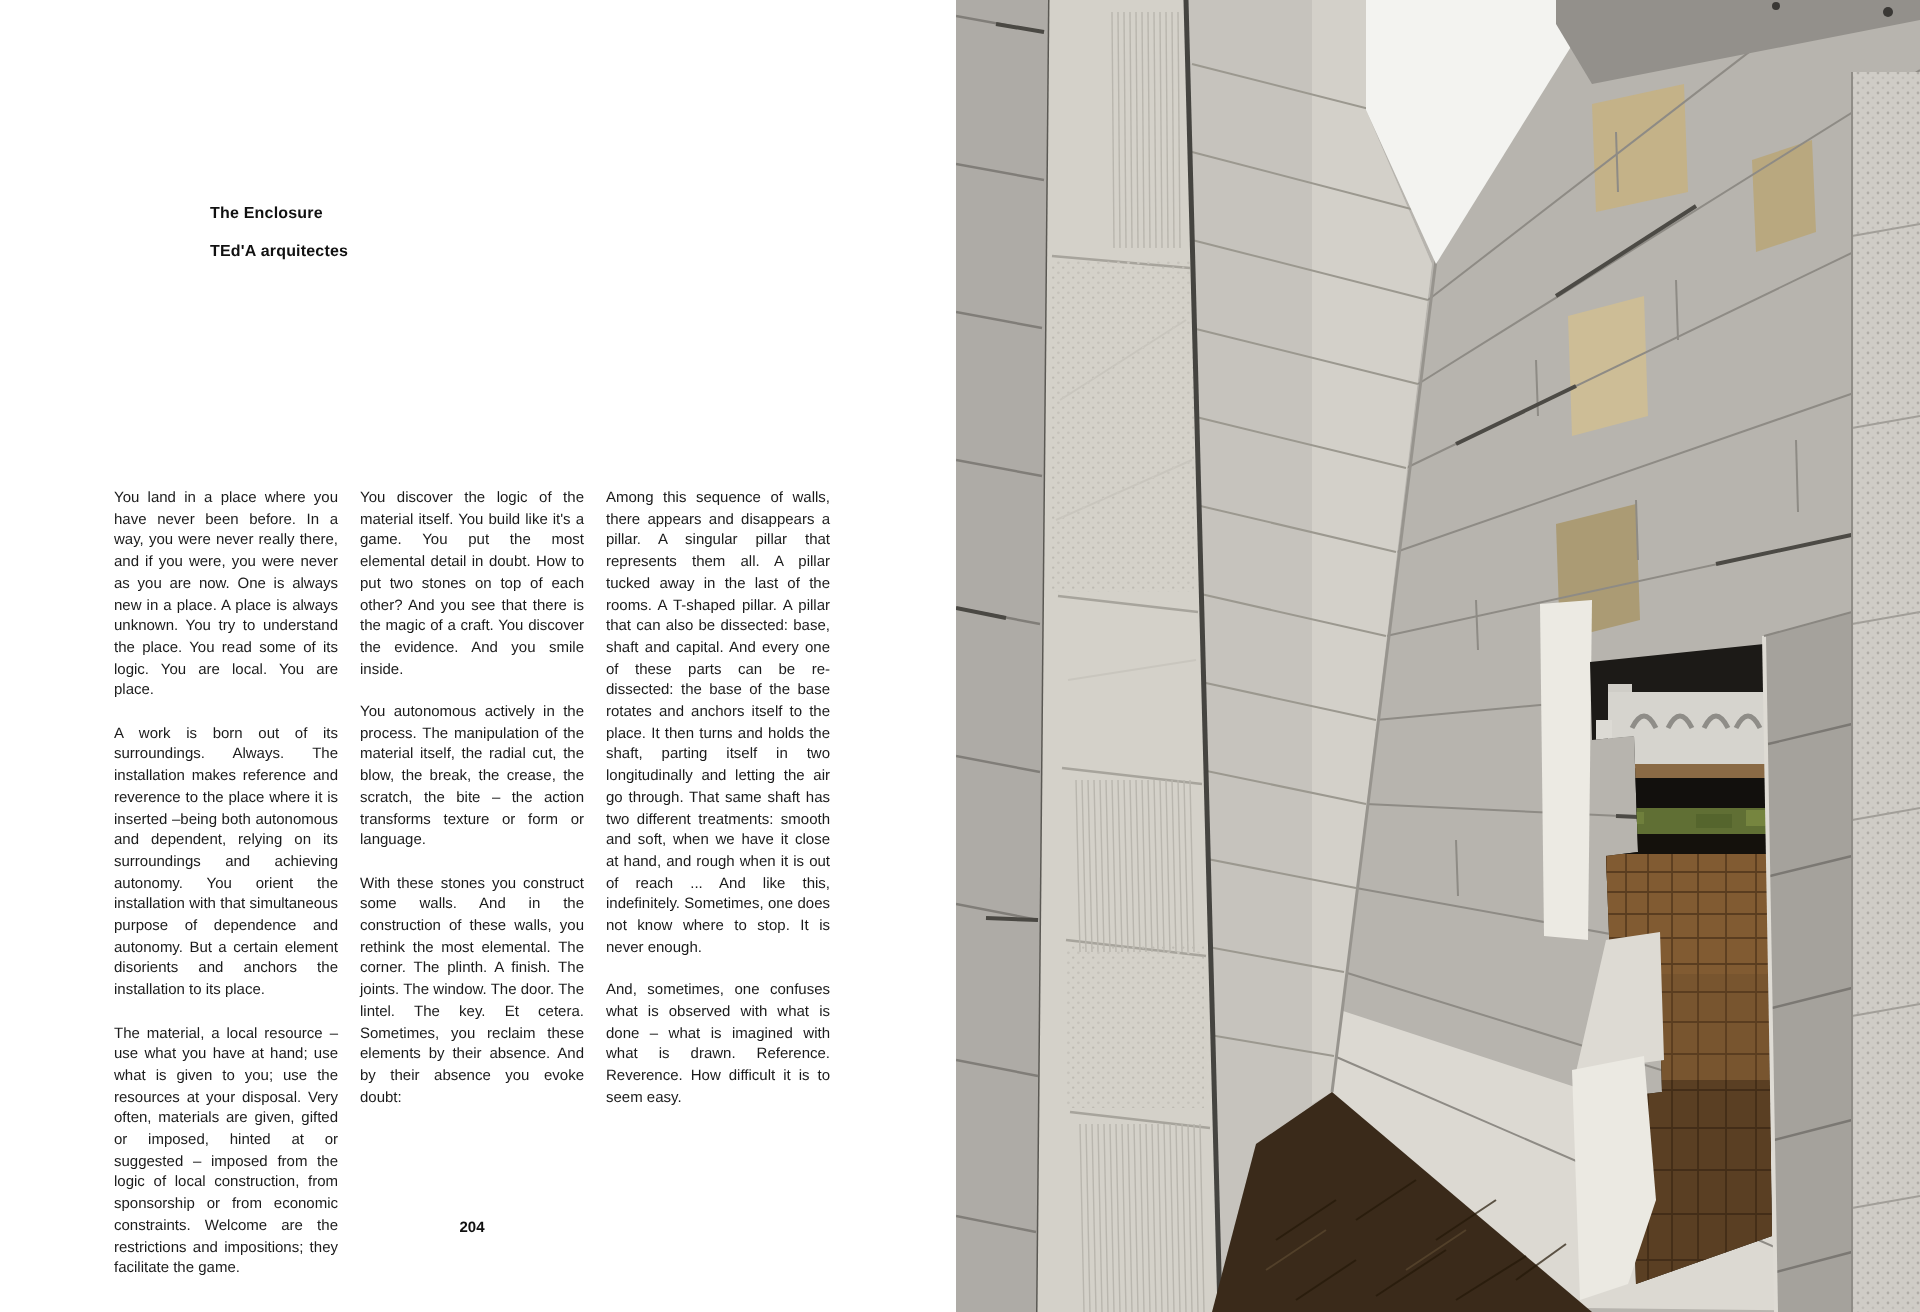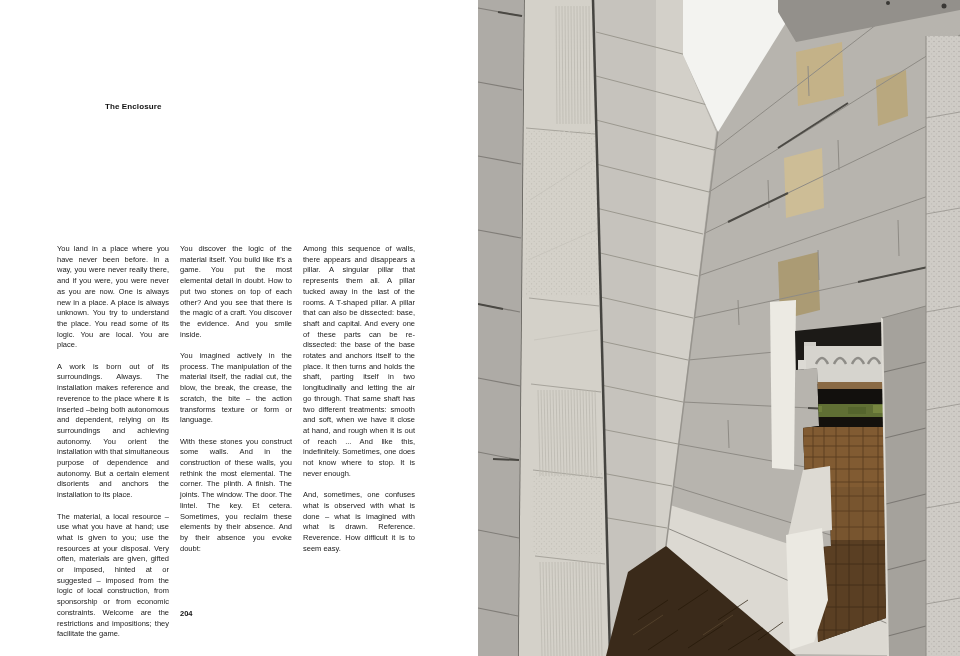--- a/index.html
+++ b/index.html
@@ -5,44 +5,45 @@
   html,body{margin:0;padding:0;background:#888;}
   .spread{position:relative;width:960px;height:656px;background:#ffffff;overflow:hidden;
           font-family:"Liberation Sans",sans-serif;padding-left:12px;}
   .page-left{position:absolute;left:0;top:0;width:478px;height:656px;background:#ffffff;}
   .article-header{position:absolute;left:105px;top:98px;width:320px;color:#111;}
   .article-header div{font-size:8px;font-weight:700;line-height:18.5px;letter-spacing:0.1px;}
   .columns{position:absolute;left:57px;top:244px;width:358px;display:flex;gap:11px;}
   .col{width:112px;color:#1b1b1b;font-size:7.5px;line-height:10.7px;text-align:justify;
        text-justify:inter-word;}
   .col p{margin:0 0 10.7px 0;}
-  .page-number{position:absolute;left:180px;top:609px;width:112px;
+  .page-number{position:absolute;left:180px;top:609px;width:112px;text-align:center;
        font-size:7.5px;font-weight:700;color:#111;}
   .photo{position:absolute;left:478px;top:0;width:482px;height:656px;}
   .photo svg{display:block;width:482px;height:656px;}
 </style>
 </head>
 <body>
 
 <div class="spread">
 
   <div class="page-left">
     <div class="article-header">
       <div>The Enclosure</div>
+      <div>TEd'A arquitectes</div>
     </div>
 
     <div class="columns">
       <div class="col">
           <p>You land in a place where you have never been before. In a way, you were never really there, and if you were, you were never as you are now. One is always new in a place. A place is always unknown. You try to understand the place. You read some of its logic. You are local. You are place.</p>
           <p>A work is born out of its surroundings. Always. The installation makes reference and reverence to the place where it is inserted –being both autonomous and dependent, relying on its surroundings and achieving autonomy. You orient the installation with that simultaneous purpose of dependence and autonomy. But a certain element disorients and anchors the installation to its place.</p>
           <p>The material, a local resource – use what you have at hand; use what is given to you; use the resources at your disposal. Very often, materials are given, gifted or imposed, hinted at or suggested – imposed from the logic of local construction, from sponsorship or from economic constraints. Welcome are the restrictions and impositions; they facilitate the game.</p>
         </div>
       <div class="col">
           <p>You discover the logic of the material itself. You build like it's a game. You put the most elemental detail in doubt. How to put two stones on top of each other? And you see that there is the magic of a craft. You discover the evidence. And you smile inside.</p>
-          <p>You imagined actively in the process. The manipulation of the material itself, the radial cut, the blow, the break, the crease, the scratch, the bite – the action transforms texture or form or language.</p>
+          <p>You autonomous actively in the process. The manipulation of the material itself, the radial cut, the blow, the break, the crease, the scratch, the bite – the action transforms texture or form or language.</p>
           <p>With these stones you construct some walls. And in the construction of these walls, you rethink the most elemental. The corner. The plinth. A finish. The joints. The window. The door. The lintel. The key. Et cetera. Sometimes, you reclaim these elements by their absence. And by their absence you evoke doubt:</p>
         </div>
       <div class="col">
           <p>Among this sequence of walls, there appears and disappears a pillar. A singular pillar that represents them all. A pillar tucked away in the last of the rooms. A T-shaped pillar. A pillar that can also be dissected: base, shaft and capital. And every one of these parts can be re-dissected: the base of the base rotates and anchors itself to the place. It then turns and holds the shaft, parting itself in two longitudinally and letting the air go through. That same shaft has two different treatments: smooth and soft, when we have it close at hand, and rough when it is out of reach ... And like this, indefinitely. Sometimes, one does not know where to stop. It is never enough.</p>
           <p>And, sometimes, one confuses what is observed with what is done – what is imagined with what is drawn. Reference. Reverence. How difficult it is to seem easy.</p>
         </div>
     </div>
 
     <div class="page-number">204</div>
   </div>

